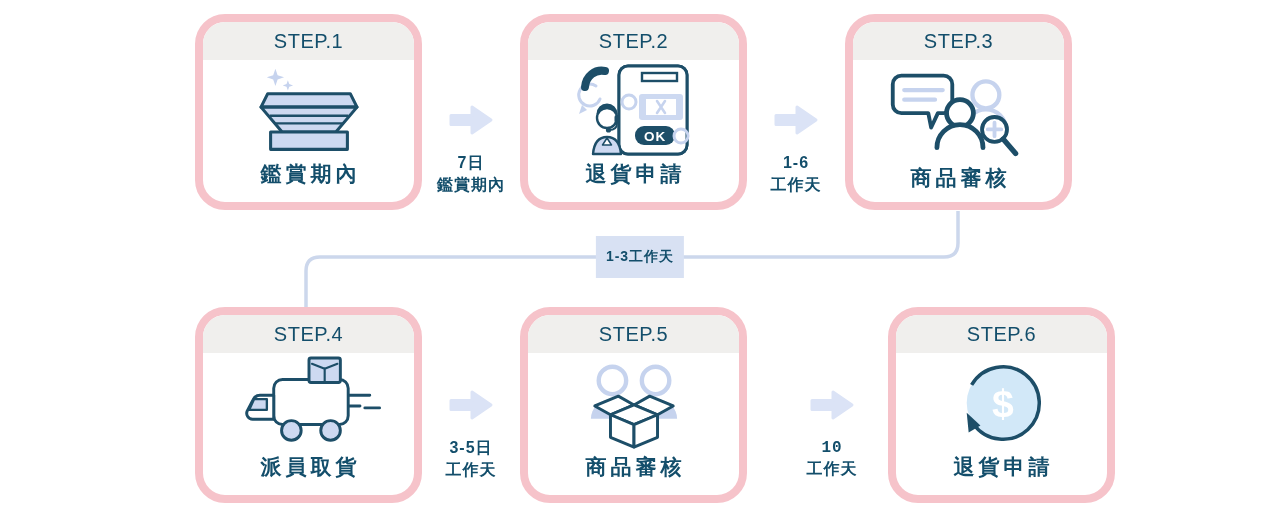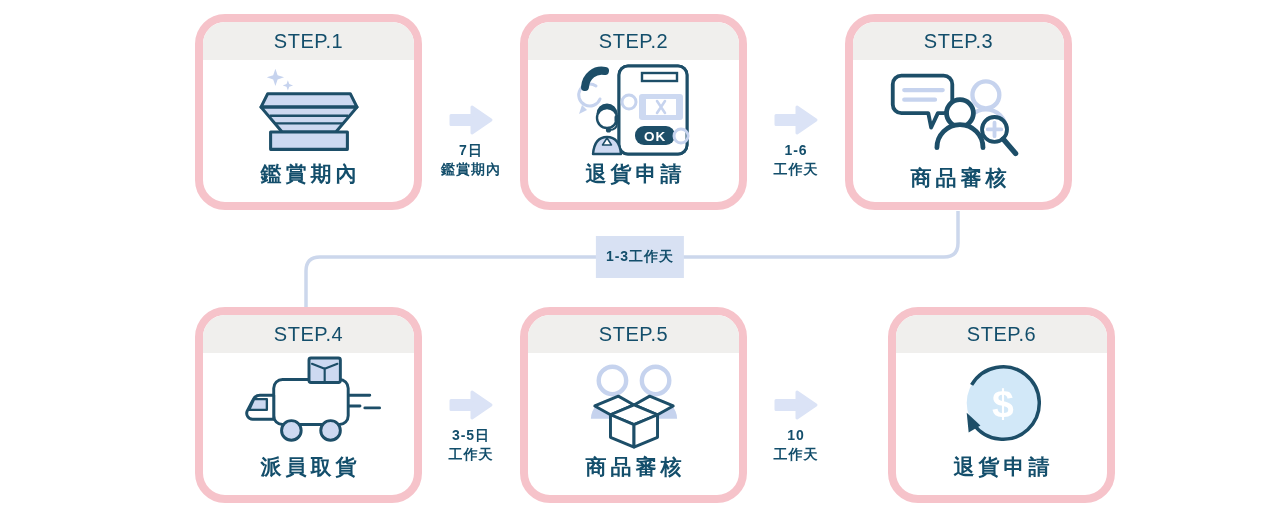--- a/index.html
+++ b/index.html
@@ -33,22 +33,22 @@
   }
   .card-body{flex:1;display:flex;flex-direction:column;align-items:center;justify-content:flex-end;}
   .icon-wrap{flex:1;display:flex;align-items:center;justify-content:center;width:100%;}
   .card-title{
     color:var(--text-navy,#134e6b);font-size:21px;font-weight:bold;
     letter-spacing:4px;padding-left:4px;margin-bottom:14px;white-space:nowrap;
   }
 
   .arrow-block{position:absolute;width:80px;text-align:center;}
   .arrow-label{
-    color:var(--text-navy,#134e6b);
-    font-size:14px;font-weight:bold;line-height:1.35;letter-spacing:1px;
+    margin-top:11px;color:var(--text-navy,#134e6b);
+    font-size:16px;font-weight:bold;line-height:1.35;letter-spacing:1px;
   }
   .arrow-label span{display:block;}
 
   .connector-svg{position:absolute;left:0;top:0;pointer-events:none;}
   .badge{
     position:absolute;left:640px;top:257px;transform:translate(-50%,-50%);
     background:var(--badge-bg,#d8e1f3);color:var(--text-navy,#134e6b);
     font-size:14px;font-weight:bold;letter-spacing:1px;
     padding:12px 10px;white-space:nowrap;
   }
@@ -240,21 +240,21 @@
   <div class="arrow-block" style="left:431px;top:388px;">
     <svg width="46" height="34" viewBox="0 0 46 34">
       <path class="fArrow cap" stroke-width="3" d="M3 12.5 H24 V4 L43 17 L24 30 V21.5 H3 Z"></path>
     </svg>
     <div class="arrow-label">
       <span>3-5日</span>
       <span>工作天</span>
     </div>
   </div>
 
-  <div class="arrow-block" style="left:756px;top:388px;">
+  <div class="arrow-block" style="left:792px;top:388px;font-family:Liberation Mono, monospace;">
     <svg width="46" height="34" viewBox="0 0 46 34">
       <path class="fArrow cap" stroke-width="3" d="M3 12.5 H24 V4 L43 17 L24 30 V21.5 H3 Z"></path>
     </svg>
     <div class="arrow-label">
       <span>10</span>
       <span>工作天</span>
     </div>
   </div>
 
 </div>

